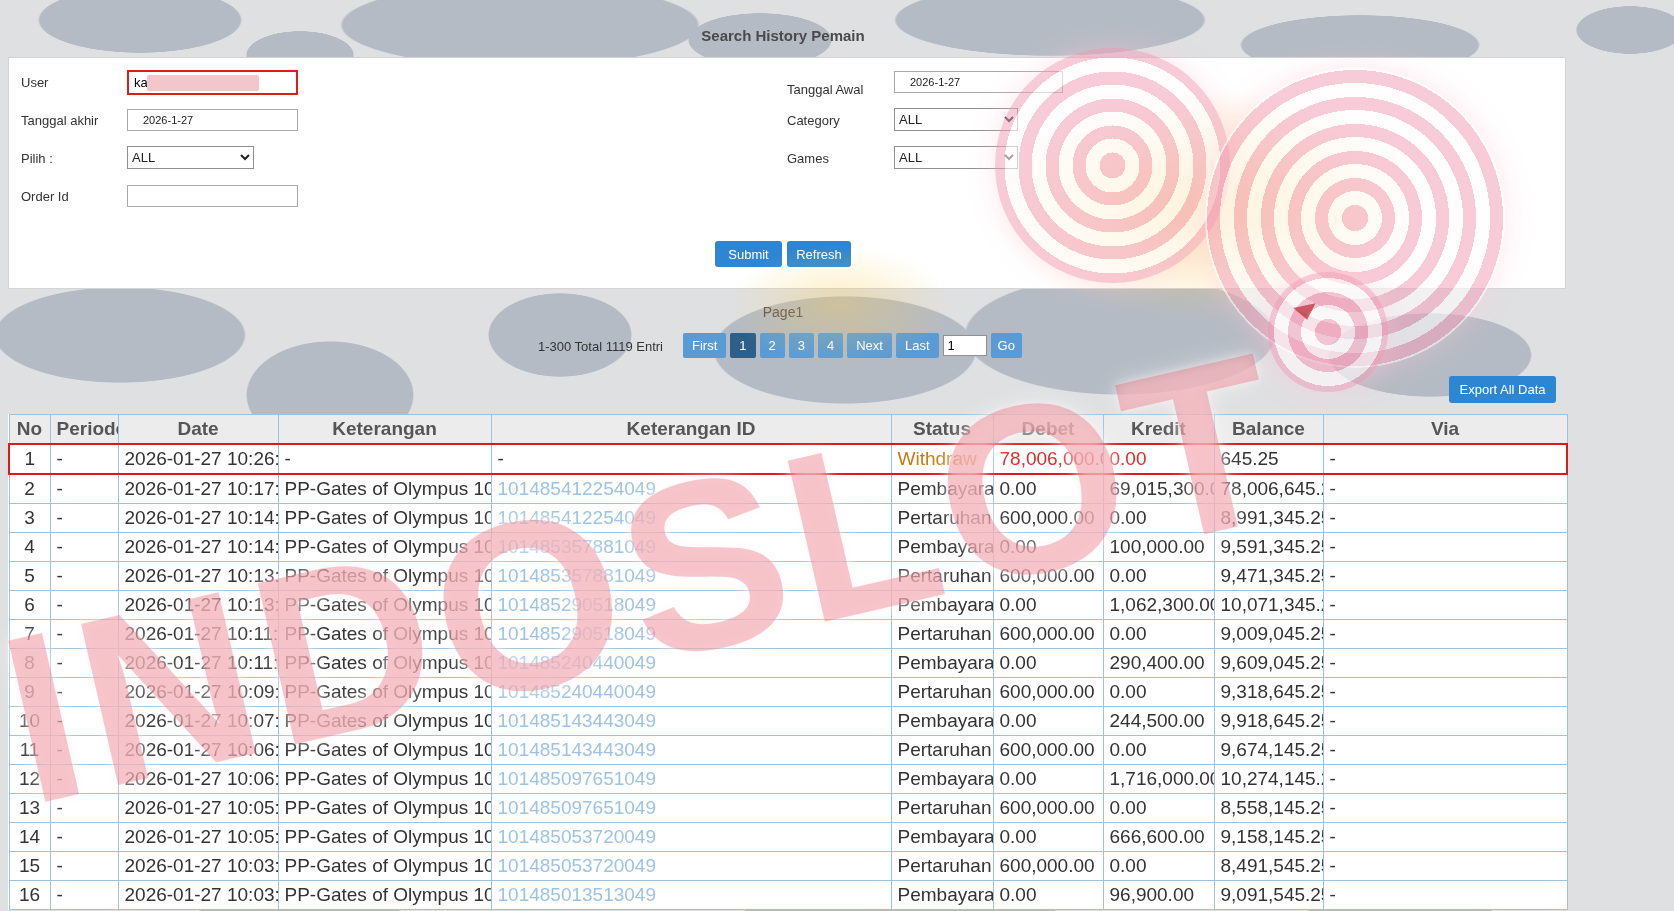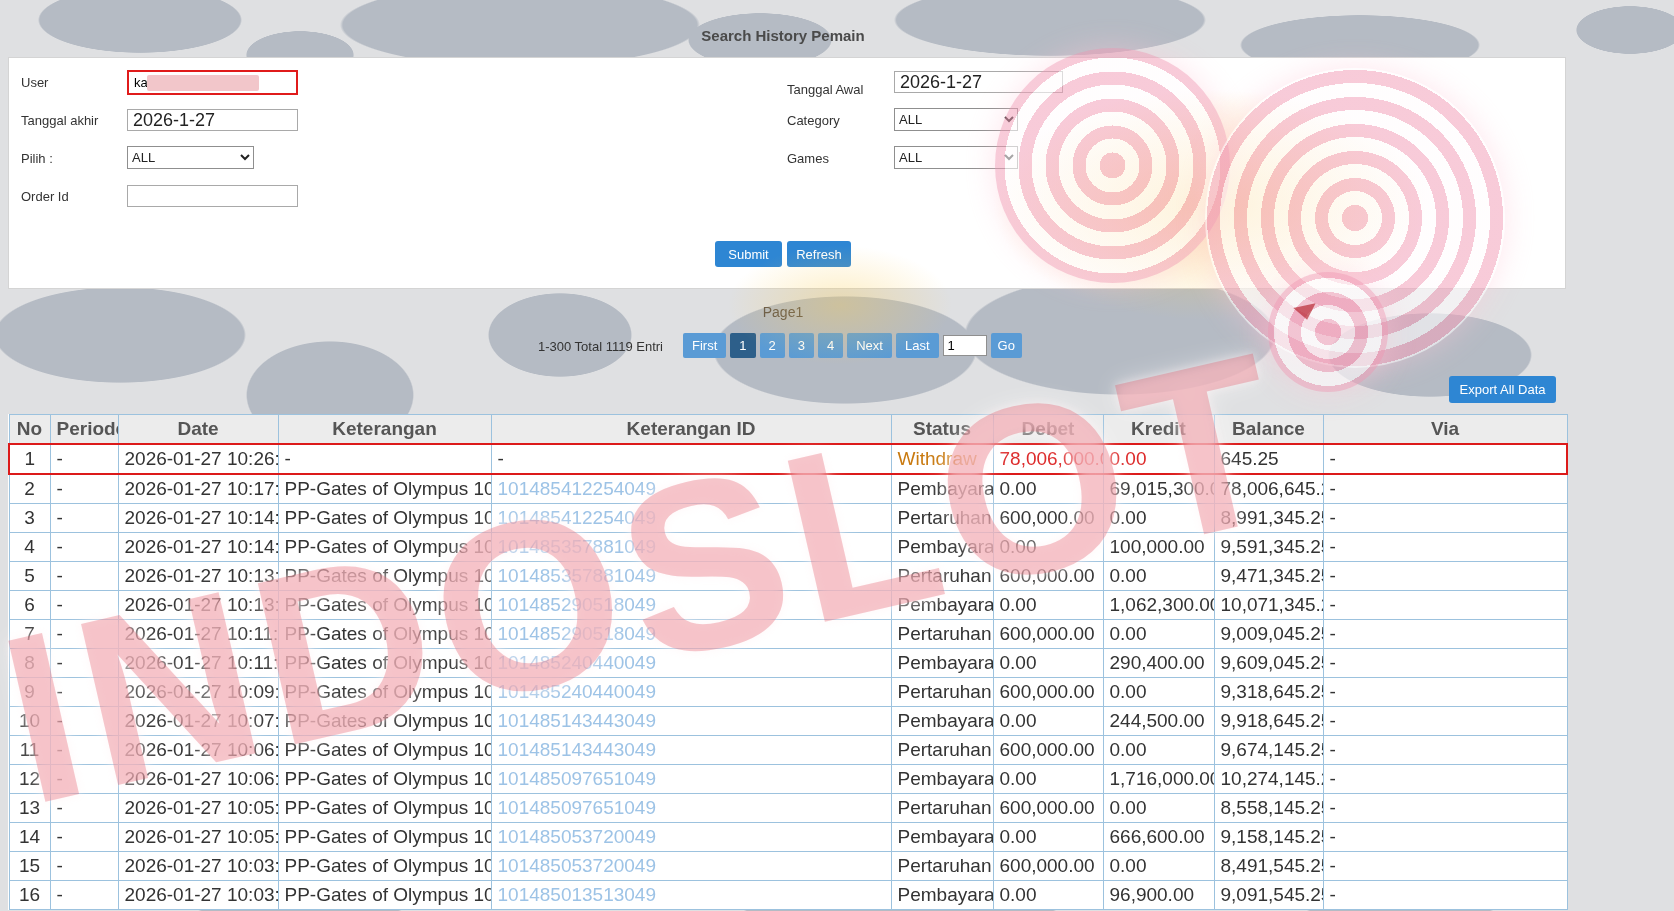--- a/index.html
+++ b/index.html
@@ -26,22 +26,22 @@
     radial-gradient(ellipse 220px 60px at 1400px 885px, #b5bbc4 59%, transparent 60%);
   }
 
   .page-title { position:absolute; top:27px; left:0; width:1566px; text-align:center;
     font-size:15px; font-weight:bold; color:#4a4a4a; }
 
   
   .form-panel { position:absolute; left:8px; top:57px; width:1558px; height:232px;
     background:#ffffff; border:1px solid #d4d4d4; }
   .lbl { position:absolute; font-size:13px; color:#333; }
-  .txt { position:absolute; height:22px; border:1px solid #a9a9a9; font-size:18px;
-    padding:2px 5px; font-family:inherit; background:#fff; color:#222; }
+  .txt { position:absolute; height:22px; border:1px solid #a9a9a9; font-size:11px;
+    padding:2px 15px; font-family:inherit; background:#fff; color:#222; }
   .sel { position:absolute; height:23px; border:1px solid #8f8f8f; font-size:13px;
     font-family:inherit; background:#fff; color:#222; }
   .user-wrap { position:absolute; left:118px; top:12px; width:171px; height:25px;
     border:2px solid #e01b1b; background:#fff; }
   .user-wrap input { position:absolute; inset:0; width:100%; height:100%; border:0;
     outline:none; font-size:13px; padding:2px 5px; font-family:inherit; }
   .redaction { position:absolute; left:18px; top:3px; width:112px; height:16px;
     background:#f2c6ca; border-radius:2px; }
   .btn { border:0; color:#fff; background:#2e86d3; font-size:13px; font-family:inherit;
     border-radius:3px; cursor:pointer; }

